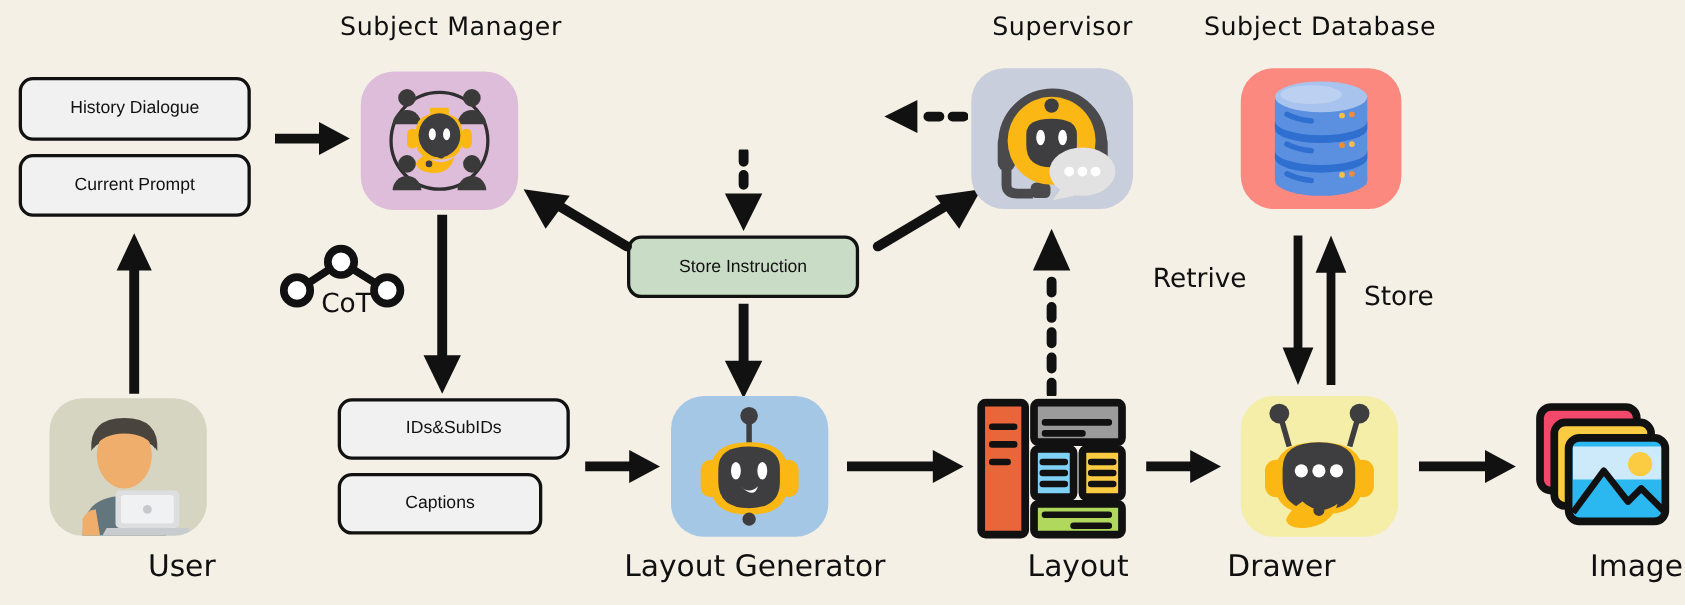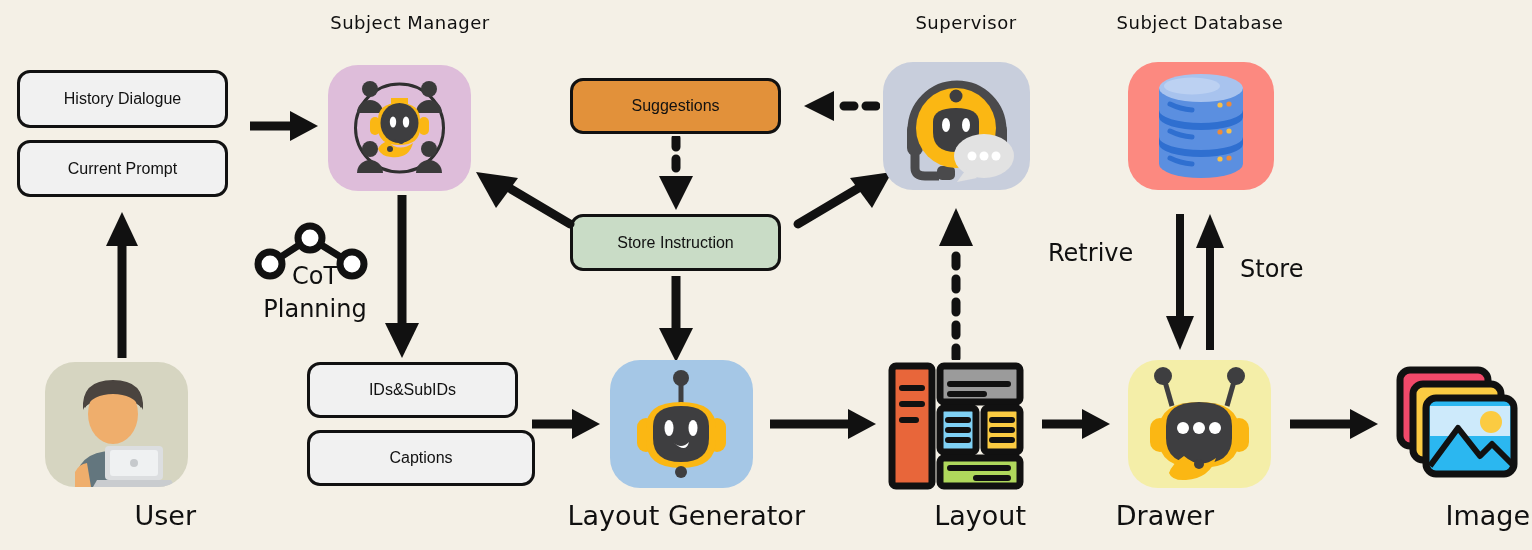--- a/index.html
+++ b/index.html
@@ -12,21 +12,21 @@
     width:1532px;
     height:550px;
     background:#F4F0E6;
     overflow:hidden;
   }
   .abs{position:absolute;}
 
   
   .title{
     font-family:"DejaVu Sans", sans-serif;
-    font-size:18px;
+    font-size:23px;
     color:#101010;
     letter-spacing:0.5px;
     text-align:center;
     white-space:nowrap;
     font-weight:400;
   }
   .caption{
     font-family:"DejaVu Sans", sans-serif;
     font-size:27px;
     color:#101010;
@@ -121,23 +121,21 @@
     <path d="M3 128 L20 163 L37 128 Z" fill="#111"></path>
   </svg>
 
   <svg class="abs" style="left:248px; top:222px;" width="128" height="60" viewBox="0 0 128 60">
     <path d="M22 42 L62 16 L104 42" stroke="#111" stroke-width="7" fill="none" stroke-linecap="round"></path>
     <circle cx="22" cy="42" r="12" fill="#fff" stroke="#111" stroke-width="7"></circle>
     <circle cx="62" cy="16" r="12" fill="#fff" stroke="#111" stroke-width="7"></circle>
     <circle cx="104" cy="42" r="12" fill="#fff" stroke="#111" stroke-width="7"></circle>
   </svg>
   <div class="abs edge-label" style="left:250px; top:262px; width:130px;">CoT</div>
-  <div class="abs edge-label" style="left:250px; top:295px; width:130px;">Planning</div>
-
-  <div class="abs rbox orange" style="left:570px; top:78px; width:211px; height:56px;">Suggestions</div>
+
   <div class="abs rbox green" style="left:570px; top:214px; width:211px; height:57px;">Store Instruction</div>
 
   <svg class="abs" style="left:656px; top:136px;" width="40" height="76" viewBox="0 0 40 76">
     <path d="M20 2 V42" stroke="#111" stroke-width="9" stroke-dasharray="9 12" stroke-linecap="round" fill="none"></path>
     <path d="M3 40 L20 74 L37 40 Z" fill="#111"></path>
   </svg>
 
   <svg class="abs" style="left:788px; top:88px;" width="92" height="36" viewBox="0 0 92 36">
     <path d="M88 18 H44" stroke="#111" stroke-width="9" stroke-dasharray="10 12" stroke-linecap="round" fill="none"></path>
     <path d="M46 3 L16 18 L46 33 Z" fill="#111"></path>
@@ -225,21 +223,21 @@
       <path d="M30 110 q4 -8 12 -9 l4 24 h-16 z" fill="#EFAE6C"></path>
       <rect x="60" y="84" width="58" height="34" rx="4" fill="#DCDEE0"></rect>
       <rect x="65" y="88" width="48" height="26" rx="3" fill="#EFF1F2"></rect>
       <circle cx="89" cy="101" r="4" fill="#C6C9CC"></circle>
       <path d="M52 118 h74 l4 7 h-82 z" fill="#C9CCCF"></path>
     </svg>
   </div>
   <div class="abs caption" style="left:36px; top:500px; width:160px;">User</div>
 
   <div class="abs rbox" style="left:307px; top:362px; width:211px; height:56px;">IDs&amp;SubIDs</div>
-  <div class="abs rbox" style="left:307px; top:430px; width:228px; height:56px;">Captions</div>
+  <div class="abs rbox" style="left:307px; top:430px; width:186px; height:56px;">Captions</div>
 
   <svg class="abs" style="left:530px; top:406px;" width="72" height="36" viewBox="0 0 72 36">
     <path d="M2 18 H46" stroke="#111" stroke-width="9" fill="none"></path>
     <path d="M42 3 L70 18 L42 33 Z" fill="#111"></path>
   </svg>
 
   <div class="abs tile" style="left:610px; top:360px; width:143px; height:128px; background:#A5C7E6;">
     <svg width="143" height="128" viewBox="0 0 143 128">
       <path d="M71 46 V22" stroke="#3E3E40" stroke-width="5"></path>
       <circle cx="71" cy="18" r="8" fill="#3E3E40"></circle>

